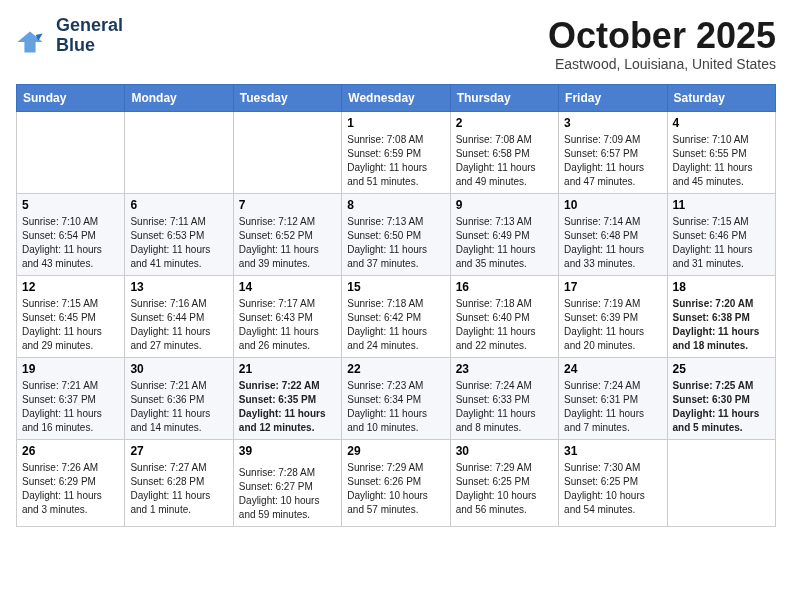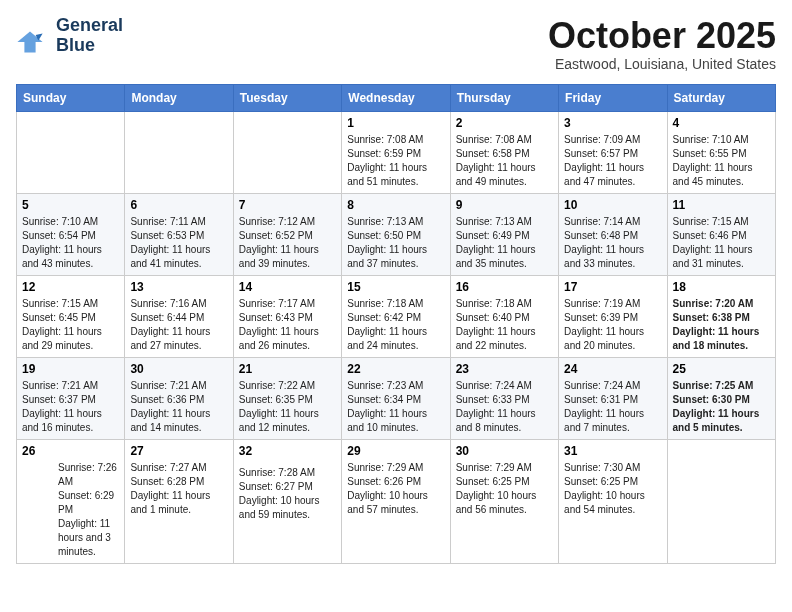--- a/index.html
+++ b/index.html
@@ -245,21 +245,21 @@
 Daylight: 11 hours and 16 minutes.</div>
         </td>
         <td>
           <span class="day-number">30</span>
           <div class="day-info" style="white-space: pre-line;">Sunrise: 7:21 AM
 Sunset: 6:36 PM
 Daylight: 11 hours and 14 minutes.</div>
         </td>
         <td>
           <span class="day-number">21</span>
-          <div class="day-info" style="white-space: pre-line;">Sunrise: 7:22 AM
+          <div class="day-info" style="white-space: pre-line; font-weight: bold;">Sunrise: 7:22 AM
 Sunset: 6:35 PM
 Daylight: 11 hours and 12 minutes.</div>
         </td>
         <td>
           <span class="day-number">22</span>
           <div class="day-info" style="white-space: pre-line;">Sunrise: 7:23 AM
 Sunset: 6:34 PM
 Daylight: 11 hours and 10 minutes.</div>
         </td>
         <td>
@@ -277,32 +277,32 @@
         <td>
           <span class="day-number">25</span>
           <div class="day-info" style="white-space: pre-line; font-weight: bold;">Sunrise: 7:25 AM
 Sunset: 6:30 PM
 Daylight: 11 hours and 5 minutes.</div>
         </td>
       </tr>
       <tr>
         <td>
           <span class="day-number">26</span>
-          <div class="day-info" style="white-space: pre-line; margin-left: 36px;">Sunrise: 7:26 AM
+          <div class="day-info" style="white-space: pre-line;">Sunrise: 7:26 AM
 Sunset: 6:29 PM
 Daylight: 11 hours and 3 minutes.</div>
         </td>
         <td>
           <span class="day-number">27</span>
           <div class="day-info" style="white-space: pre-line;">Sunrise: 7:27 AM
 Sunset: 6:28 PM
 Daylight: 11 hours and 1 minute.</div>
         </td>
         <td>
-          <span class="day-number">32</span>
+          <span class="day-number">39</span>
           <div class="day-info" style="white-space: pre-line; margin-top: 8px;">Sunrise: 7:28 AM
 Sunset: 6:27 PM
 Daylight: 10 hours and 59 minutes.</div>
         </td>
         <td>
           <span class="day-number">29</span>
           <div class="day-info" style="white-space: pre-line;">Sunrise: 7:29 AM
 Sunset: 6:26 PM
 Daylight: 10 hours and 57 minutes.</div>
         </td>

